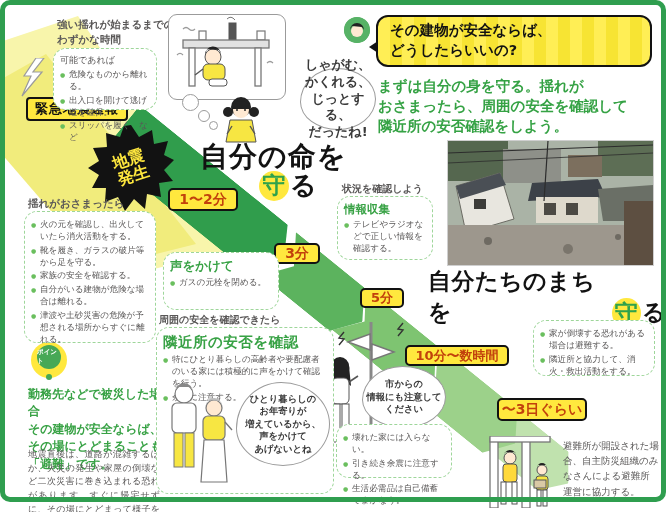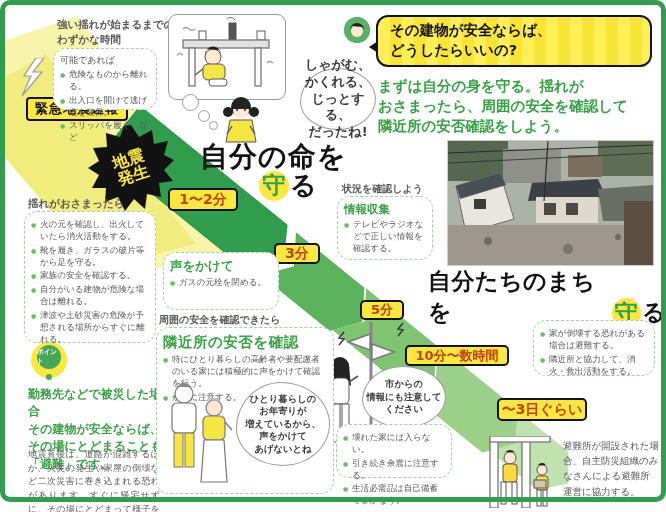--- a/index.html
+++ b/index.html
@@ -27,21 +27,21 @@
   .seg1{left:140px;top:105px;width:210px;height:62px;background:#309d4c;z-index:15;}
   .seg2{left:296px;top:232px;width:108px;height:56px;background:#5cb35e;z-index:14;}
   .seg3{left:366px;top:288px;width:110px;height:54px;background:#7ec471;z-index:13;}
   .seg4{left:438px;top:345px;width:122px;height:56px;background:#9cd18a;z-index:12;}
   .seg5{left:500px;top:396px;width:108px;height:50px;background:#c0e2ae;z-index:11;}
 
   .tlabel{z-index:20;background:#ffe83e;border:2px solid #121212;border-radius:5px;
     display:flex;align-items:center;justify-content:center;font-weight:bold;color:#c2410c;box-sizing:border-box;}
   .l1{left:168px;top:188px;width:70px;height:23px;font-size:14px;}
   .l2{left:274px;top:243px;width:46px;height:21px;font-size:14px;}
-  .l3{left:360px;top:288px;width:44px;height:20px;font-size:13px;margin-top:12px;}
+  .l3{left:360px;top:288px;width:44px;height:20px;font-size:13px;}
   .l4{left:405px;top:345px;width:104px;height:21px;font-size:13px;}
   .l5{left:497px;top:398px;width:90px;height:23px;font-size:14px;}
 
   
   .star{left:88px;top:125px;width:86px;height:86px;z-index:16;}
   .star svg{display:block;}
   .star .txt{position:absolute;left:0;top:0;width:86px;height:86px;display:flex;align-items:center;justify-content:center;
     transform:rotate(-18deg);color:#ffe83e;font-weight:bold;font-size:16px;line-height:1.05;text-align:center;}
 
   

